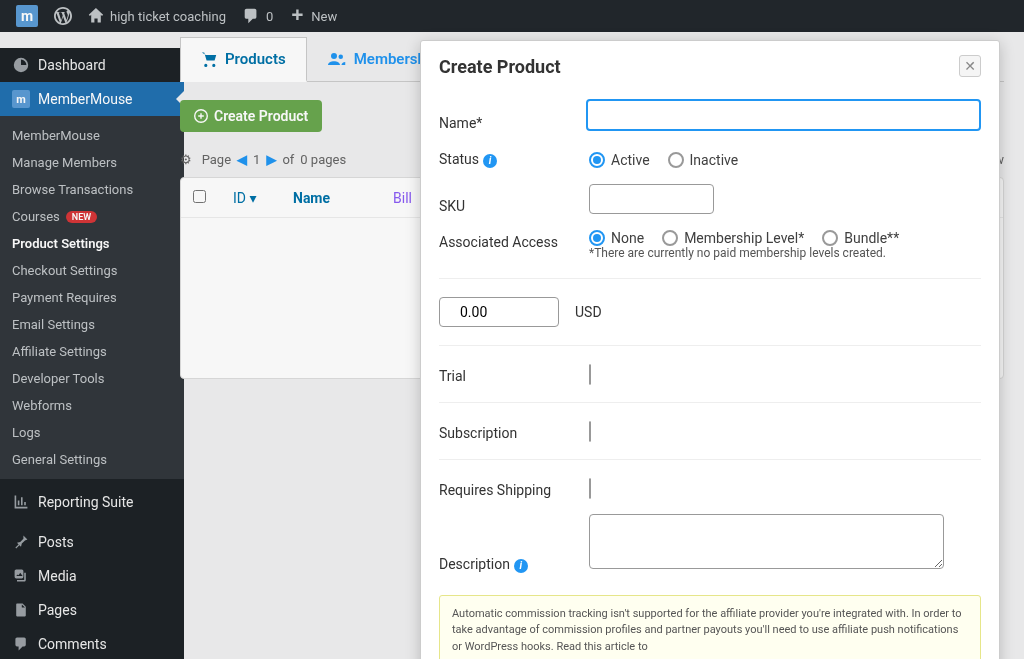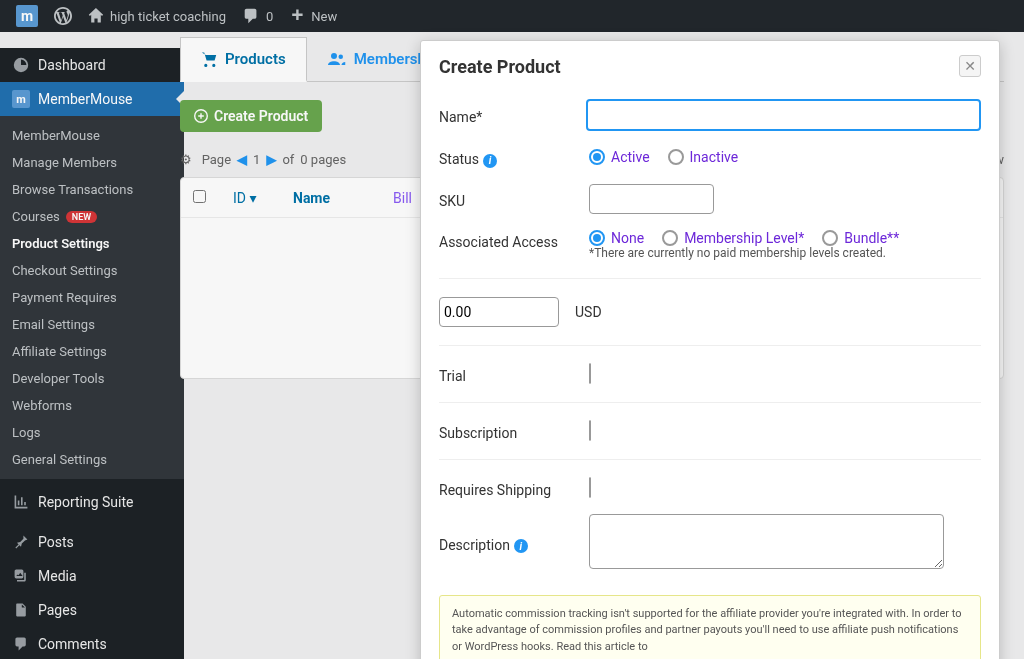--- a/index.html
+++ b/index.html
@@ -39,29 +39,29 @@
 .th { color: #0073aa; font-size: 14px; padding: 0 10px; cursor: pointer; }
 .checkbox-cell { width: 30px; }
 
 
 .modal-overlay { position: absolute; inset: 0; background: rgba(0,0,0,0.03); }
 .modal { position: absolute; left: 420px; top: 40px; width: 580px; background: #fff; border: 1px solid #ccc; box-shadow: 0 3px 15px rgba(0,0,0,0.2); border-radius: 3px; }
 .modal-header { display: flex; justify-content: space-between; align-items: center; padding: 14px 18px 10px; }
 .modal-title { font-size: 18px; font-weight: 700; color: #333; }
 .modal-close { width: 22px; height: 22px; border: 1px solid #ccc; border-radius: 3px; background: #f5f5f5; color: #888; font-size: 14px; display: flex; align-items: center; justify-content: center; cursor: pointer; }
 .modal-body { padding: 4px 18px 18px; }
-.form-row { display: flex; align-items: center; padding: 8px 0; }
+.form-row { display: flex; align-items: flex-end; padding: 8px 0; }
 .form-label { width: 150px; font-size: 14px; color: #333; padding-top: 4px; }
 .form-control { flex: 1; }
-.text-input { border: 1px solid #999; border-radius: 4px; padding: 6px 4px; font-size: 14px; width: 100%; }
+.text-input { border: 1px solid #999; border-radius: 4px; padding: 6px 20px; font-size: 14px; width: 100%; }
 .text-input.focused { border: 2px solid #2196F3; }
 .text-input.small { width: 125px; }
 .text-input.price { width: 120px; }
 .radio-group { display: flex; gap: 18px; align-items: center; }
-.radio-item { display: flex; align-items: center; gap: 6px; font-size: 14px; color: #6d28d9; }
+.radio-item { display: flex; align-items: center; gap: 6px; font-size: 14px; color: #404040; }
 .radio { width: 16px; height: 16px; border: 2px solid #999; border-radius: 50%; display: inline-flex; align-items: center; justify-content: center; cursor: pointer; }
 .radio.checked { border-color: #2196F3; }
 .radio.checked::after { content: ''; width: 8px; height: 8px; background: #2196F3; border-radius: 50%; }
 .checkbox { width: 16px; height: 16px; border: 1px solid #999; border-radius: 3px; cursor: pointer; }
 .hint { font-size: 12px; color: #555; }
 .info-icon { display: inline-flex; width: 14px; height: 14px; background: #2196F3; color: #fff; border-radius: 50%; align-items: center; justify-content: center; font-size: 10px; font-style: italic; font-weight: bold; margin-left: 4px; }
 .divider { border-top: 1px solid #eee; margin: 10px 0; }
 .currency { font-size: 14px; color: #333; margin-left: 16px; }
 .textarea { border: 1px solid #999; border-radius: 4px; width: 355px; height: 55px; resize: both; }
 .notice-box { background: #fffff0; border: 1px solid #e6e68a; border-radius: 3px; padding: 10px 12px; font-size: 11px; color: #555; line-height: 1.5; margin-top: 14px; }

